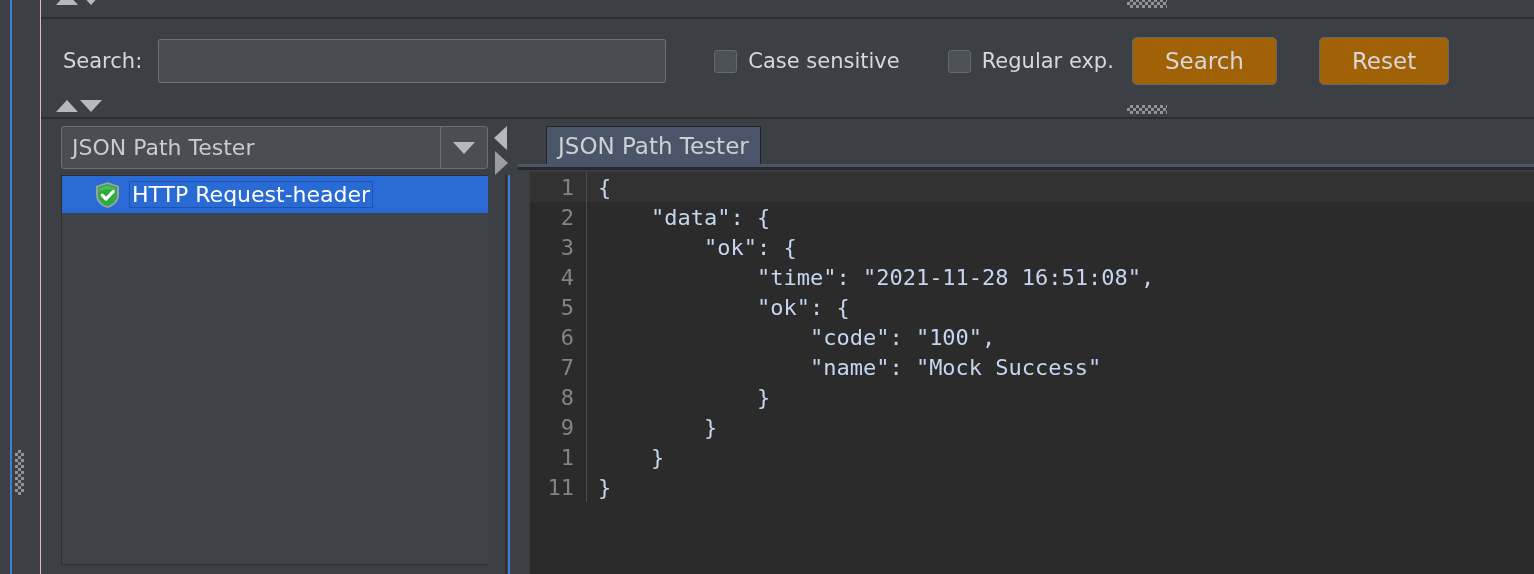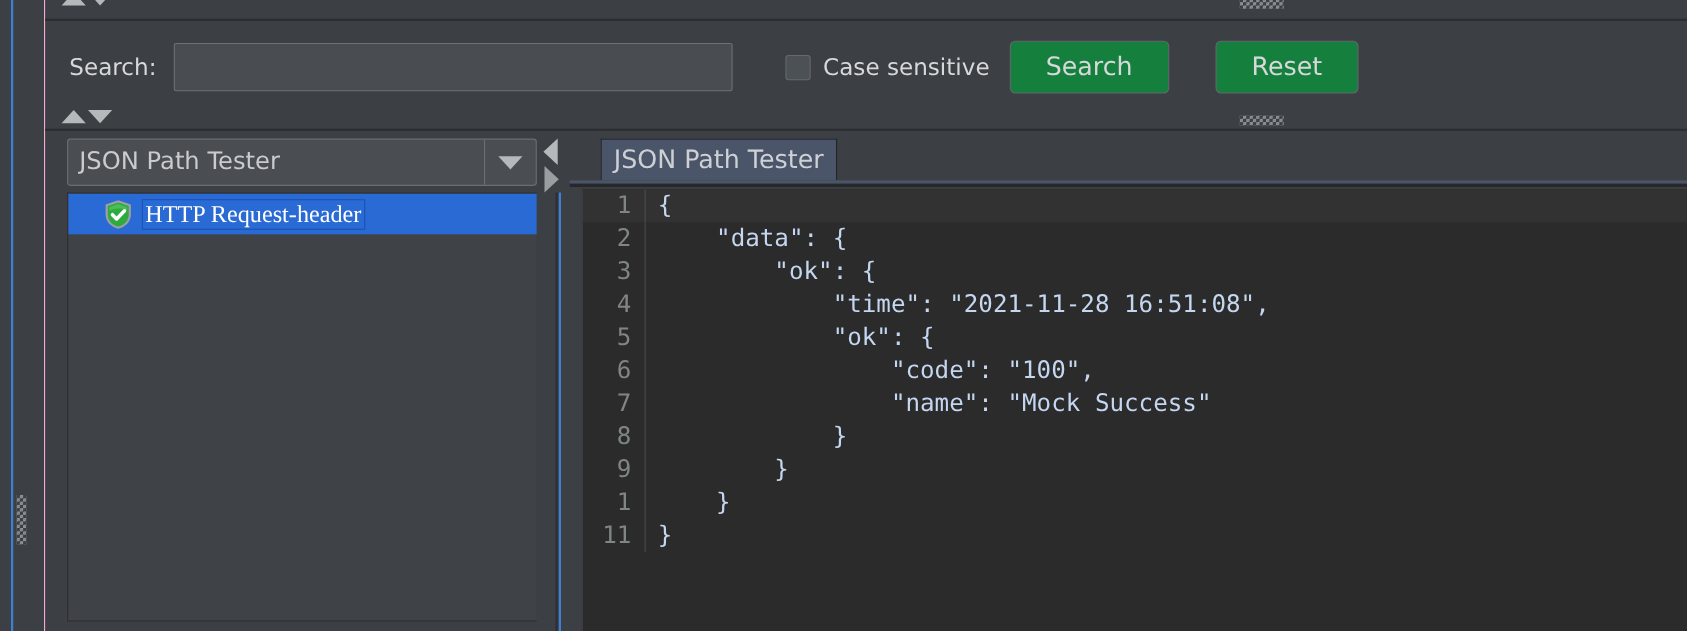--- a/index.html
+++ b/index.html
@@ -146,21 +146,21 @@
     display: inline-block;
   }
   .check-label {
     color: #d6d8da;
     font-size: 21px;
     margin-left: 11px;
   }
   .btn {
     height: 48px;
     min-width: 118px;
-    background: #15803d;
+    background: #a16207;
     border: 1px solid #63676b;
     border-radius: 5px;
     color: #d6d8da;
     font-size: 23px;
     font-family: "DejaVu Sans", "Liberation Sans", sans-serif;
     cursor: pointer;
     padding: 0 32px;
   }
   .btn.search-btn { margin-left: 18px; }
   .btn.reset-btn { margin-left: 42px; }
@@ -213,21 +213,20 @@
   }
   .tree-box {
     position: absolute;
     left: 0; top: 51px;
     width: 427px; height: 390px;
     background: #3f4347;
     border: 1px solid #2d2f31;
     border-right: none;
     box-sizing: border-box;
     overflow: hidden;
-    font-family: Liberation Serif, serif;
   }
   .tree-row {
     height: 37px;
     display: flex;
     align-items: center;
     padding-left: 32px;
     box-sizing: border-box;
   }
   .tree-row.selected { background: #2a6ad4; }
   .shield {
@@ -381,20 +380,24 @@
     <div class="search-row">
       <span class="search-label">Search:</span>
 
       <input class="search-input" type="text" placeholder="" style="">
 
       <label class="check-wrap">
         <span class="cbox"></span>
         <span class="check-label">Case sensitive</span>
       </label>
 
+      <label class="check-wrap">
+        <span class="cbox"></span>
+        <span class="check-label">Regular exp.</span>
+      </label>
 
       <button class="btn search-btn">Search</button>
       <button class="btn reset-btn">Reset</button>
     </div>
 
     <div class="collapse-arrows mid">
       <div class="tri-up"></div>
       <div class="tri-down"></div>
     </div>
     <div class="h-grip g2"></div>

